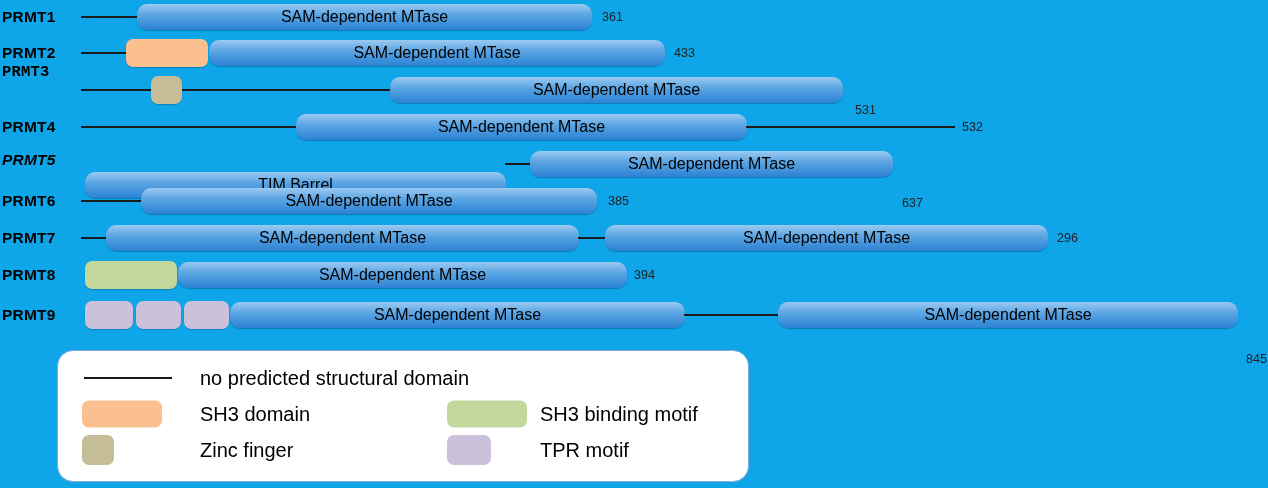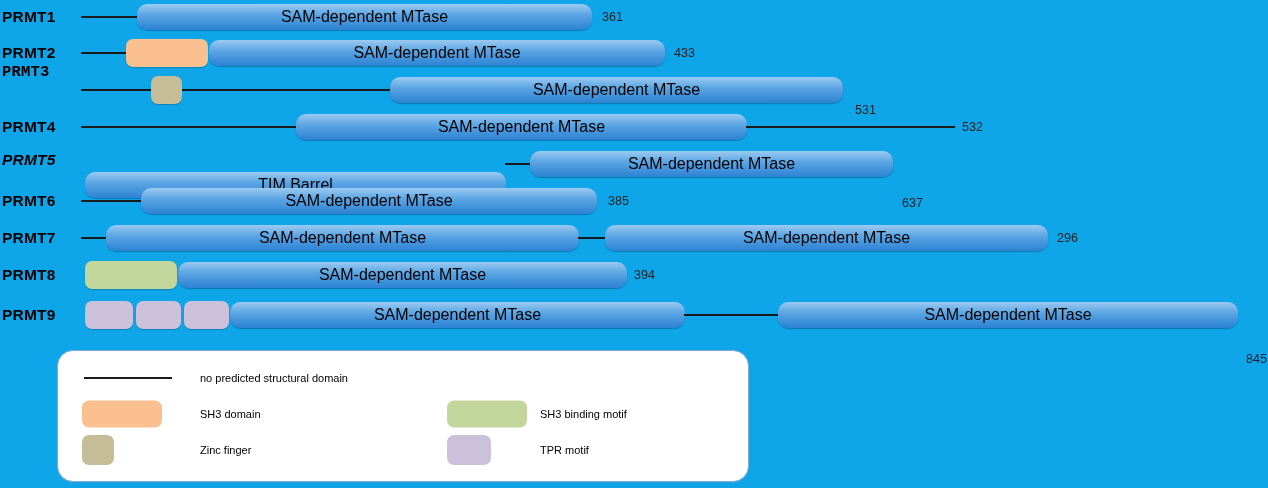--- a/index.html
+++ b/index.html
@@ -49,21 +49,21 @@
   .legend-swatch{
     position:absolute;border-radius:7px;
     transform:translateY(-50%);
   }
   .legend-line{
     position:absolute;height:2px;background:var(--line-color,#1a1a1a);
     transform:translateY(-50%);
   }
   .legend-label{
     position:absolute;transform:translateY(-50%);
-    font-size:11px;color:#000;white-space:nowrap;
+    font-size:20px;color:#000;white-space:nowrap;
   }
 </style>
 </head>
 <body>
 
 <div class="canvas" id="canvas" style="--bar-top: #9ccaf1; --bar-mid: #5ba5e3; --bar-bot: #2c82d4; --line-color: #1a1a1a; --legend-border: #7FABD8;">
     <div class="protein-label" style="top: 17px;">PRMT1</div>
     <div class="linker" style="left: 81px; width: 57px; top: 16px;"></div>
     <div class="bar" style="left: 137px; width: 455px; top: 4px; height: 26px;">
       <div class="bar-label">SAM-dependent MTase</div>

